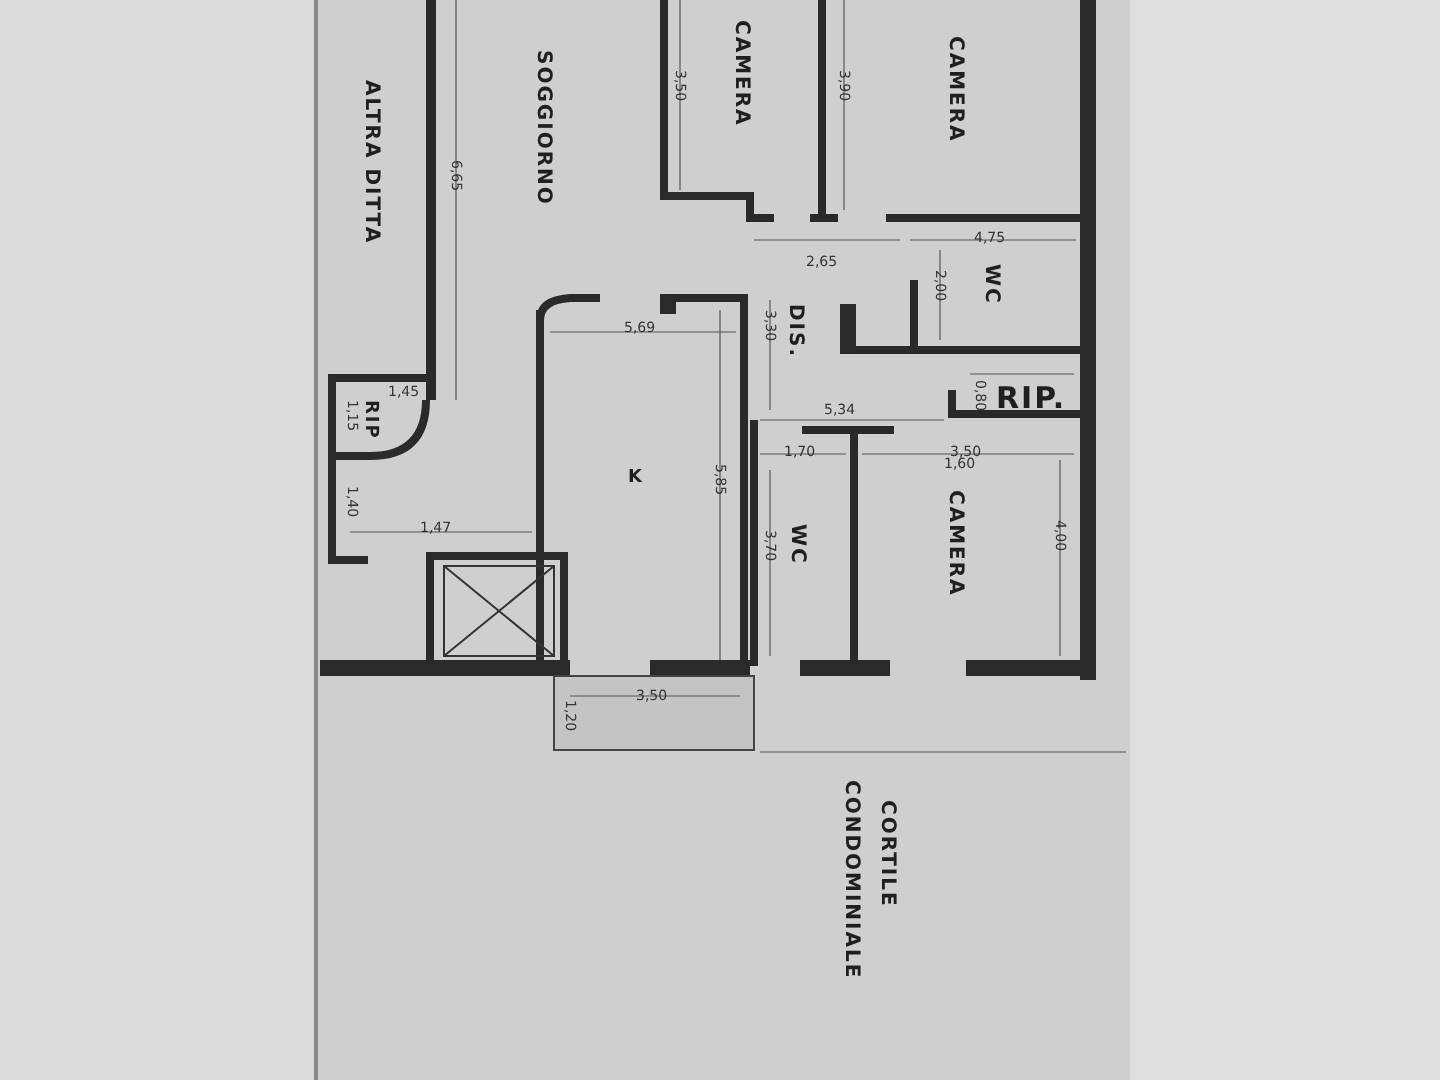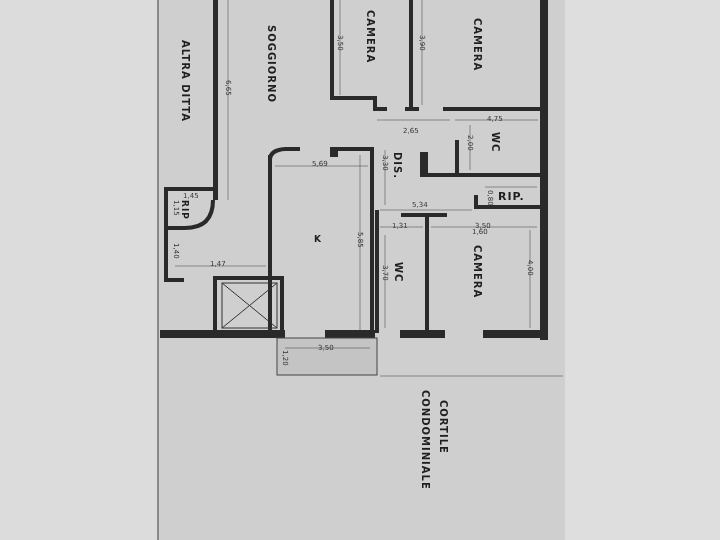--- a/index.html
+++ b/index.html
@@ -96,39 +96,39 @@
 
 <div class="lbl" style="left:180px;top:40px;">ALTRA DITTA</div>
 <div class="lbl" style="left:266px;top:25px;">SOGGIORNO</div>
 <div class="lbl" style="left:365px;top:10px;">CAMERA</div>
 <div class="lbl" style="left:472px;top:18px;">CAMERA</div>
 <div class="lbl" style="left:490px;top:132px;">WC</div>
 <div class="lbl" style="left:392px;top:152px;">DIS.</div>
 <div class="lbl" style="left:393px;top:262px;">WC</div>
 <div class="lbl" style="left:472px;top:245px;">CAMERA</div>
 <div class="lbl" style="left:180px;top:200px;font-size:9px;">RIP</div>
-<div class="lbl" style="left:498px;top:190px;writing-mode:horizontal-tb;font-size:11px;">RIP.</div>
+<div class="lbl" style="left:498px;top:190px;writing-mode:horizontal-tb;font-size:15px;">RIP.</div>
 <div class="lbl" style="left:314px;top:234px;writing-mode:horizontal-tb;font-size:9px;">K</div>
 <div class="lbl" style="left:438px;top:400px;font-size:10px;">CORTILE</div>
 <div class="lbl" style="left:420px;top:390px;font-size:10px;">CONDOMINIALE</div>
 
 <div class="dim dimv" style="left:224px;top:80px;">6,65</div>
 <div class="dim dimv" style="left:336px;top:35px;">3,50</div>
 <div class="dim dimv" style="left:418px;top:35px;">3,90</div>
 <div class="dim" style="left:403px;top:115px;margin-top:12px;">2,65</div>
 <div class="dim" style="left:487px;top:115px;">4,75</div>
 <div class="dim dimv" style="left:466px;top:135px;">2,00</div>
 <div class="dim dimv" style="left:381px;top:155px;">3,30</div>
 <div class="dim" style="left:312px;top:160px;">5,69</div>
 <div class="dim dimv" style="left:356px;top:232px;">5,85</div>
 <div class="dim" style="left:472px;top:181px;margin-top:47px;">1,60</div>
 <div class="dim dimv" style="left:486px;top:190px;">0,80</div>
 <div class="dim" style="left:412px;top:201px;">5,34</div>
-<div class="dim" style="left:392px;top:222px;">1,31</div>
+<div class="dim" style="left:392px;top:222px;">1,70</div>
 <div class="dim dimv" style="left:381px;top:265px;">3,70</div>
 <div class="dim" style="left:475px;top:222px;">3,50</div>
 <div class="dim dimv" style="left:526px;top:260px;">4,00</div>
-<div class="dim" style="left:183px;top:192px;">1,45</div>
+<div class="dim" style="left:194px;top:192px;">1,45</div>
 <div class="dim dimv" style="left:172px;top:200px;">1,15</div>
 <div class="dim dimv" style="left:172px;top:243px;">1,40</div>
 <div class="dim" style="left:210px;top:260px;">1,47</div>
 <div class="dim" style="left:318px;top:344px;">3,50</div>
 <div class="dim dimv" style="left:281px;top:350px;">1,20</div>
 
 </body></html>

